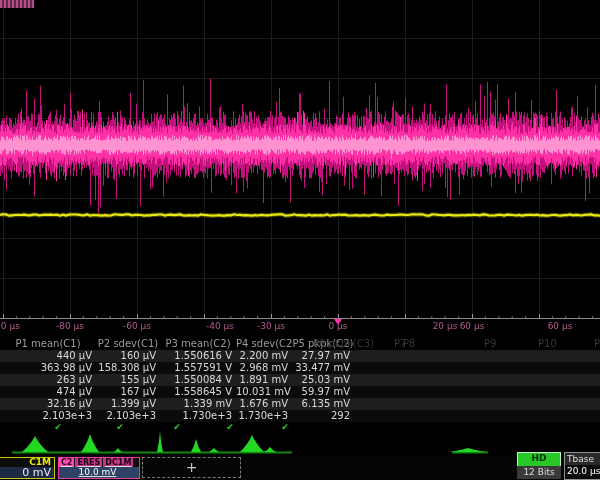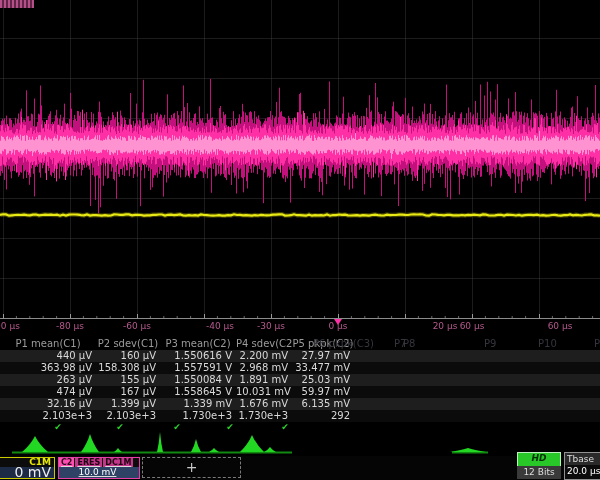--- a/index.html
+++ b/index.html
@@ -26,33 +26,33 @@
   .mt-row div{text-align:right;padding-right:4px;color:#d9d9d9;white-space:nowrap;}
   .status-row{position:absolute;top:85px;left:0;width:600px;height:10px;}
   .chk{position:absolute;transform:translateX(-50%);color:#2bd42b;font-size:9px;line-height:10px;}
   
   .hist{position:absolute;top:431px;left:0;width:600px;height:25px;}
   
   .bbar{position:absolute;top:456px;left:0;width:600px;height:24px;background:#050505;}
   .c1-box{position:absolute;left:0;top:1px;width:55px;height:22px;
           border:1px solid #caca00;border-left:none;background:#0c0c0c;box-sizing:border-box;}
   .c1-l1{font-size:9px;font-weight:bold;color:#e8e800;text-align:right;padding-right:3px;height:9px;line-height:9px;}
-  .c1-l2{font-size:14px;color:#eee;text-align:right;padding-right:3px;background:#1c2a46;height:11px;line-height:11px;}
+  .c1-l2{font-size:11px;color:#eee;text-align:right;padding-right:3px;background:#1c2a46;height:11px;line-height:11px;}
   .c2-box{position:absolute;left:58px;top:1px;width:82px;height:22px;
           border:1px solid #e43fa4;background:#0c0c0c;box-sizing:border-box;text-decoration:underline;}
   .c2-l1{display:flex;gap:1px;height:9px;align-items:center;}
   .bdg{font-size:8px;font-weight:bold;line-height:9px;padding:0 2px;white-space:nowrap;}
   .bdg-ch{background:#ff4db2;color:#2b0a1e;}
   .bdg-opt{background:#c23789;color:#1d0212;}
   .c2-l2{font-size:9px;color:#fff;text-align:center;padding-right:3px;background:#2e4266;height:11px;line-height:11px;}
   .add-box{position:absolute;left:142px;top:1px;width:99px;height:21px;box-sizing:border-box;
            border:1px dashed #7a7a7a;color:#c8c8c8;text-align:center;font-size:14px;line-height:19px;}
   .hd-badge{position:absolute;left:517px;top:-4px;width:44px;height:20px;background:#28c828;
             border:1px solid #bdf0bd;box-sizing:border-box;color:#053005;font-weight:bold;
-            font-size:9px;text-align:center;line-height:11px;font-style:italic;}
+            font-size:9px;text-align:center;line-height:11px;}
   .hd-sub{position:absolute;left:517px;top:10px;width:44px;height:13px;background:#3a3a3a;
           color:#ddd;font-size:9px;text-align:center;line-height:13px;}
   .tbase-box{position:absolute;left:564px;top:-4px;width:40px;height:28px;box-sizing:border-box;
              border:1px solid #909090;background:#0c0c0c;overflow:hidden;}
   .tb-l1{font-size:9px;color:#ddd;background:#2a2a2a;height:12px;line-height:12px;padding-left:2px;white-space:nowrap;}
   .tb-l2{font-size:9px;color:#fff;height:13px;line-height:13px;padding-left:2px;white-space:nowrap;}
 </style>
 </head>
 <body>
 

